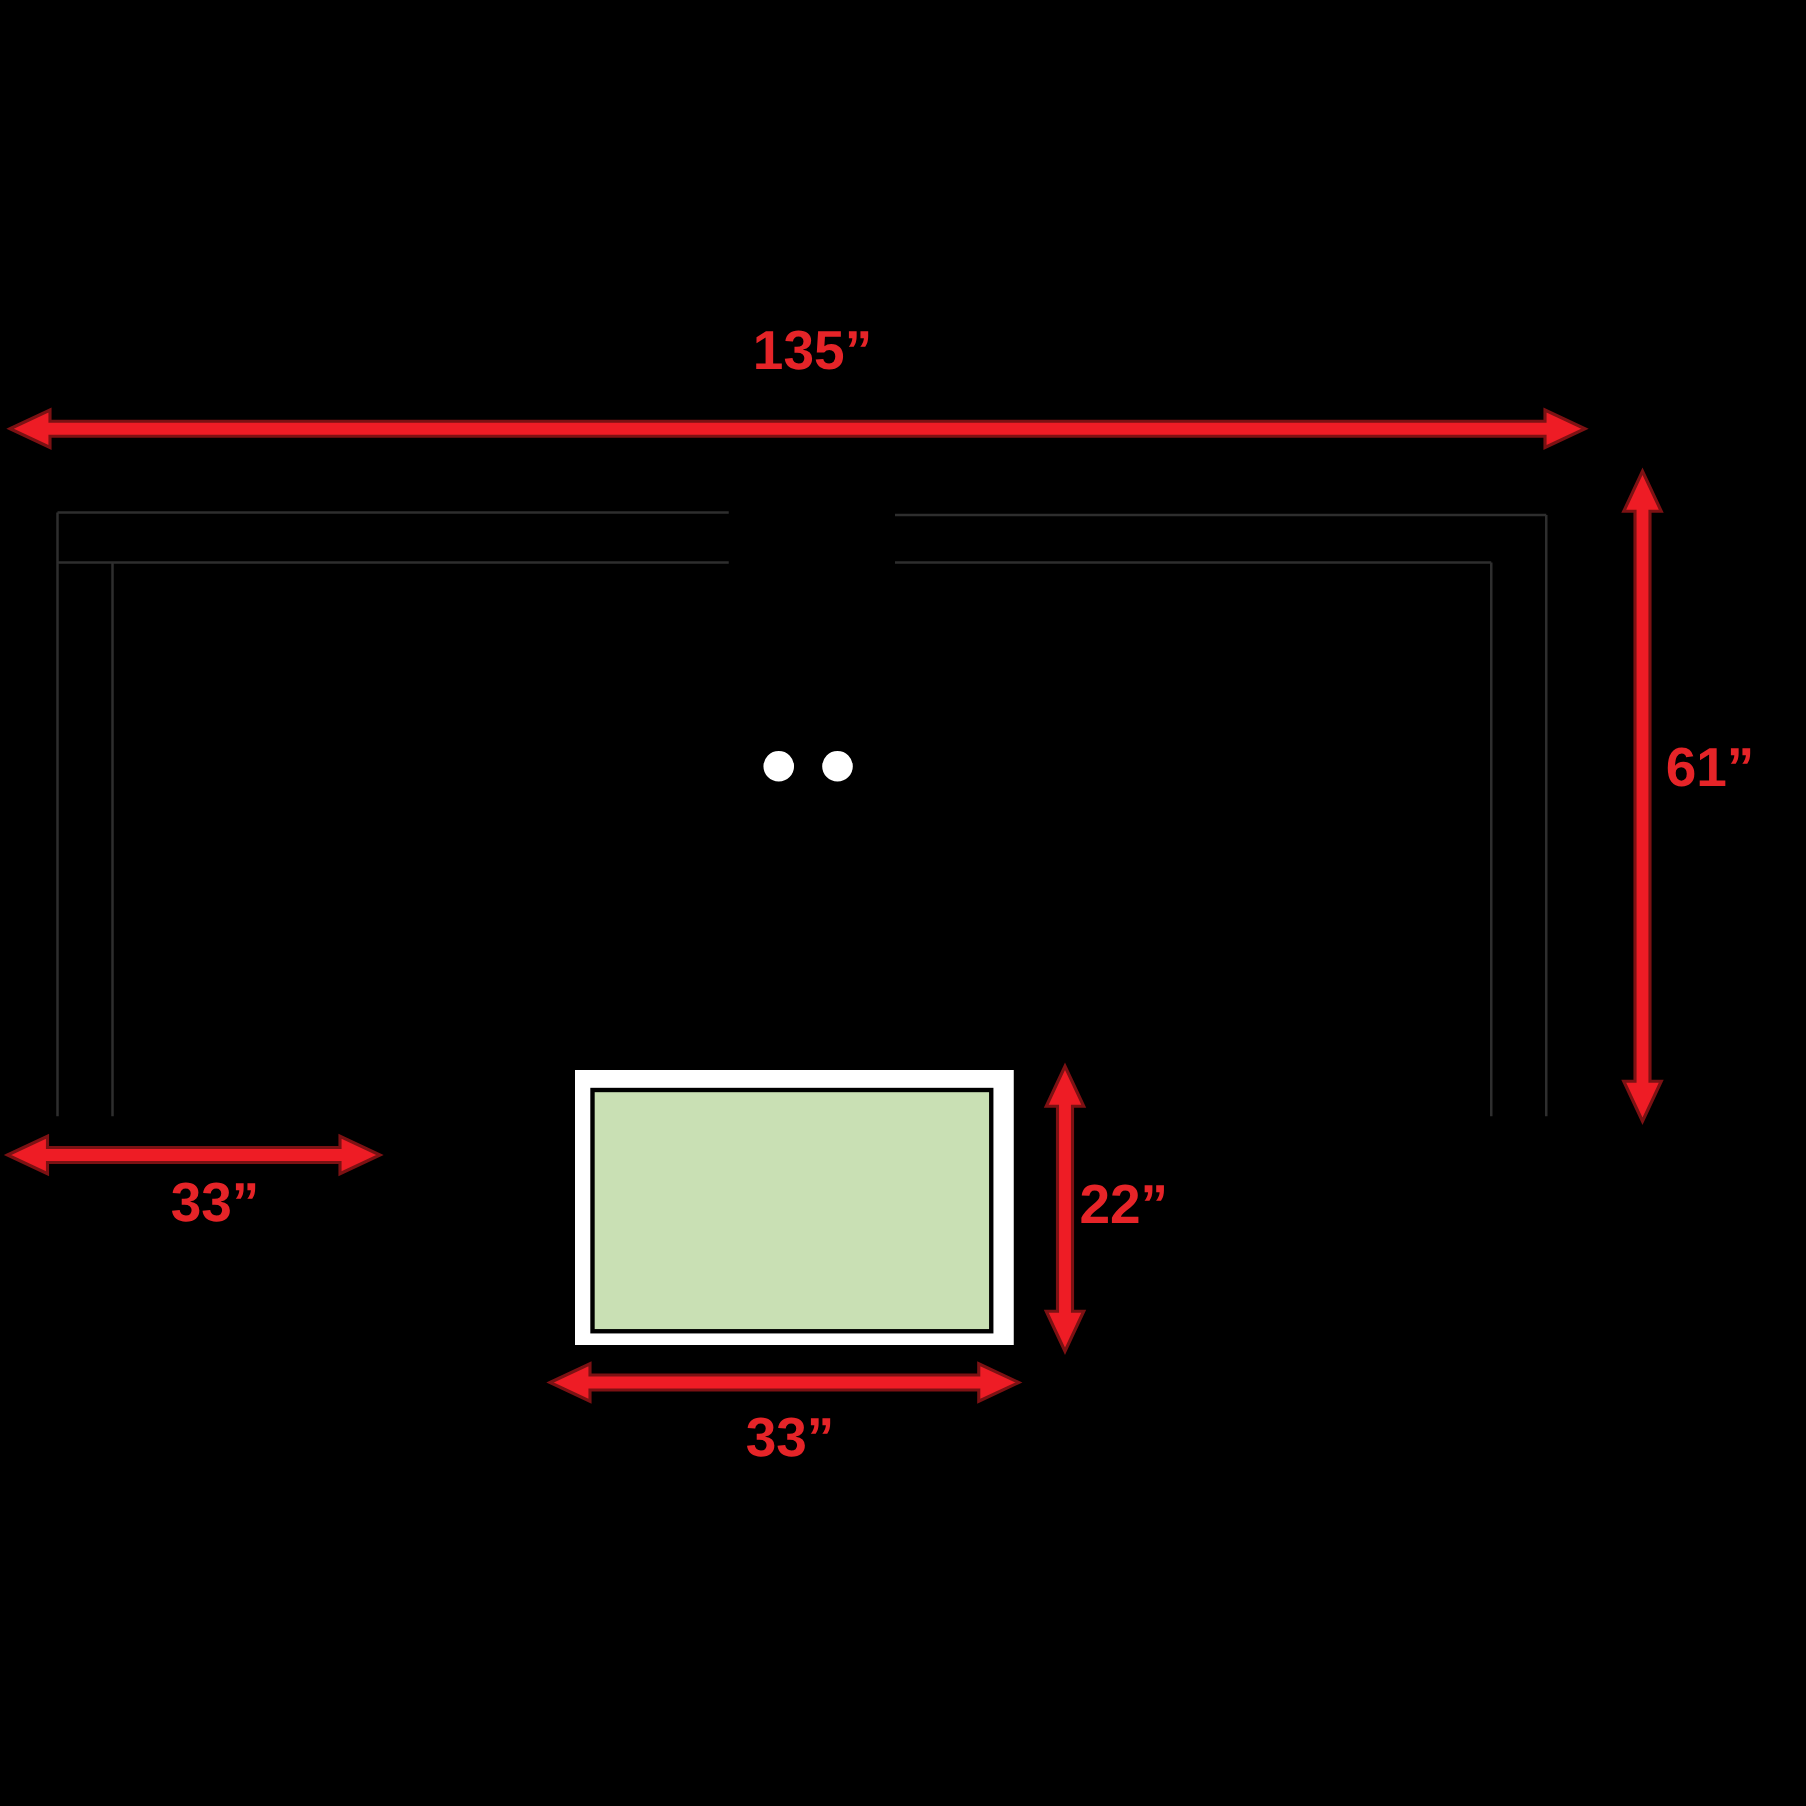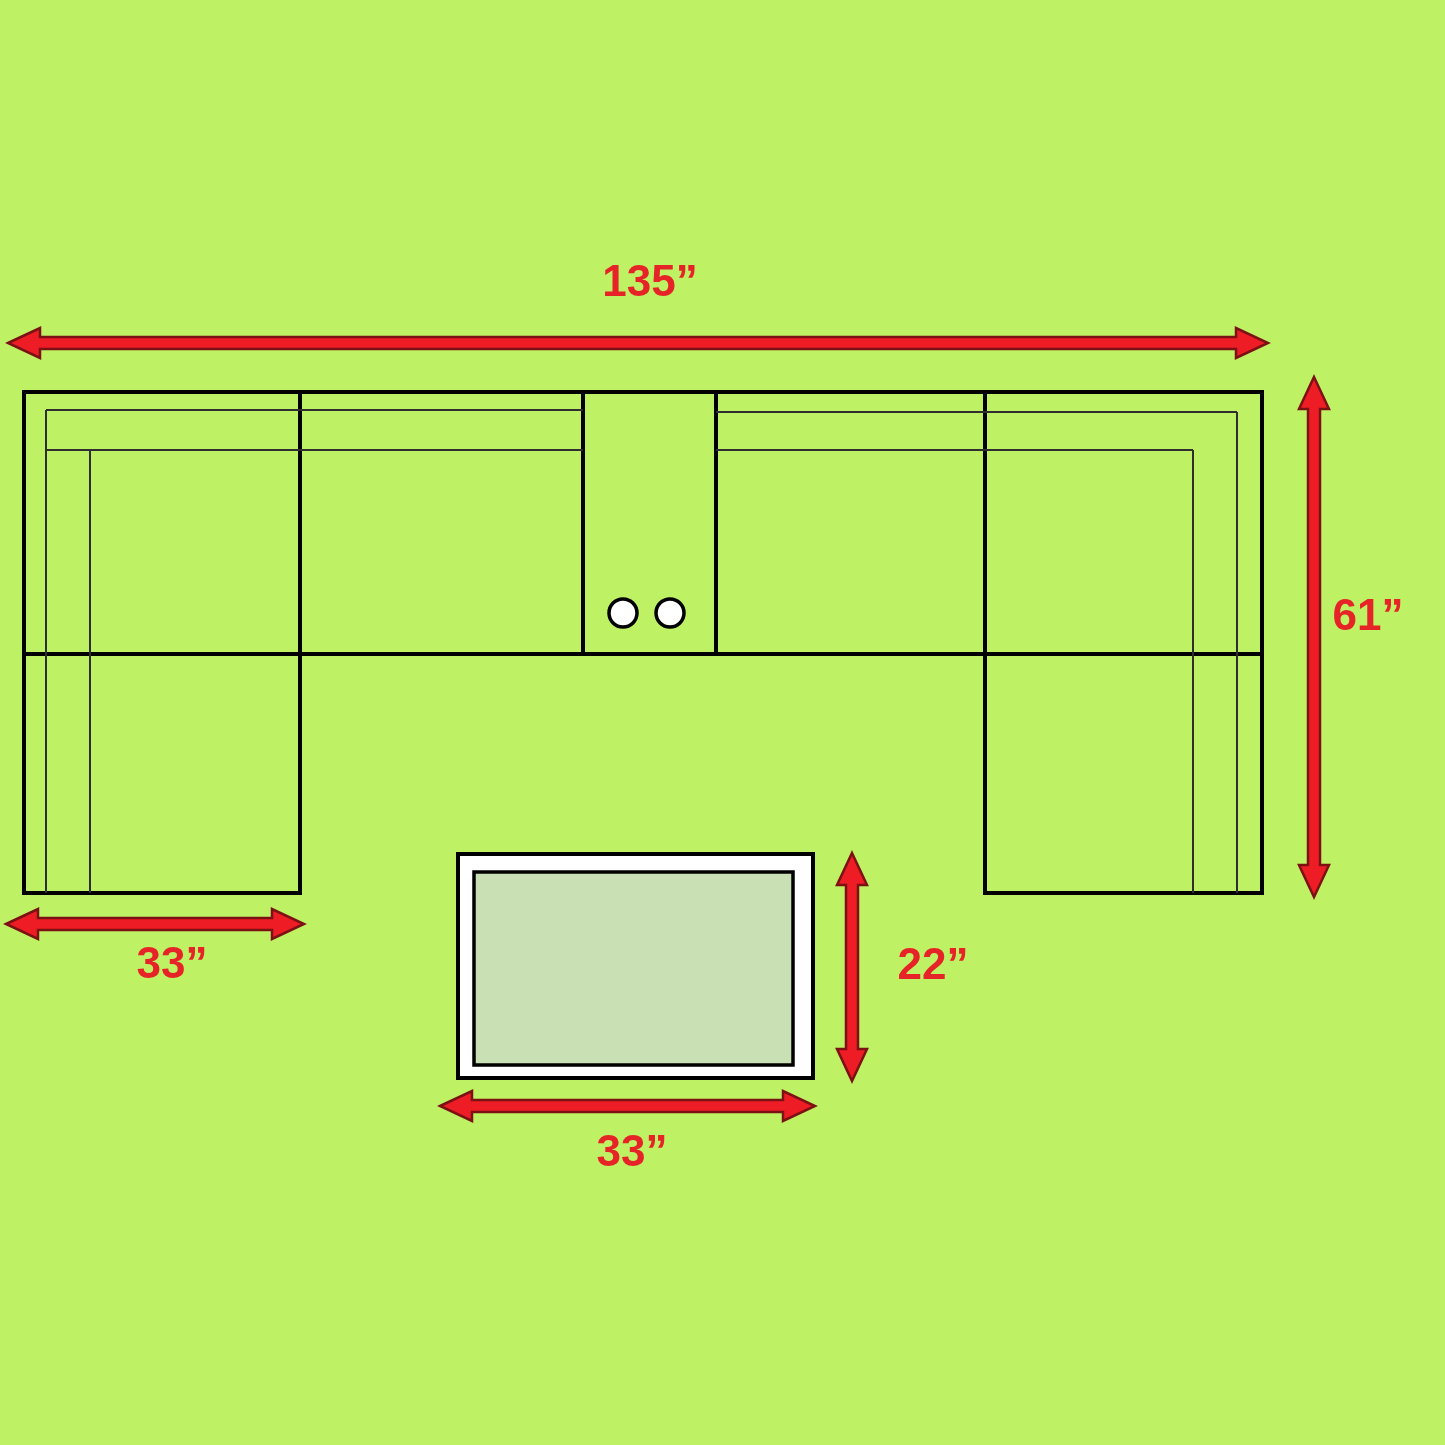--- a/index.html
+++ b/index.html
@@ -4,21 +4,21 @@
 <style>
   html, body {
     margin: 0;
     padding: 0;
     background: #ffffff;
   }
   .canvas {
     position: relative;
     width: 1445px;
     height: 1445px;
-    background: #bef264;
+    background: #000000;
     overflow: hidden;
     font-family: "Liberation Sans", sans-serif;
   }
   .diagram-svg {
     position: absolute;
     left: 0;
     top: 0;
   }
   .thick {
     fill: none;
@@ -109,16 +109,16 @@
 
       <polygon class="arrow" points="1314,377 1329,409 1320,409 1320,865 1329,865 1314,897 1299,865 1308,865 1308,409 1299,409"></polygon>
 
       <polygon class="arrow" points="852,853 867,885 858,885 858,1049 867,1049 852,1081 837,1049 846,1049 846,885 837,885"></polygon>
     </g>
   </svg>
 
   <div class="dim-label" style="left:650px; top:281px;">135”</div>
   <div class="dim-label" style="left:1368px; top:615px;text-align:right;">61”</div>
   <div class="dim-label" style="left:172px; top:963px;">33”</div>
-  <div class="dim-label" style="left:899px; top:964px;margin-left:34px;">22”</div>
+  <div class="dim-label" style="left:899px; top:964px;">22”</div>
   <div class="dim-label" style="left:632px; top:1151px;">33”</div>
 
 </div>
 
 </body></html>

